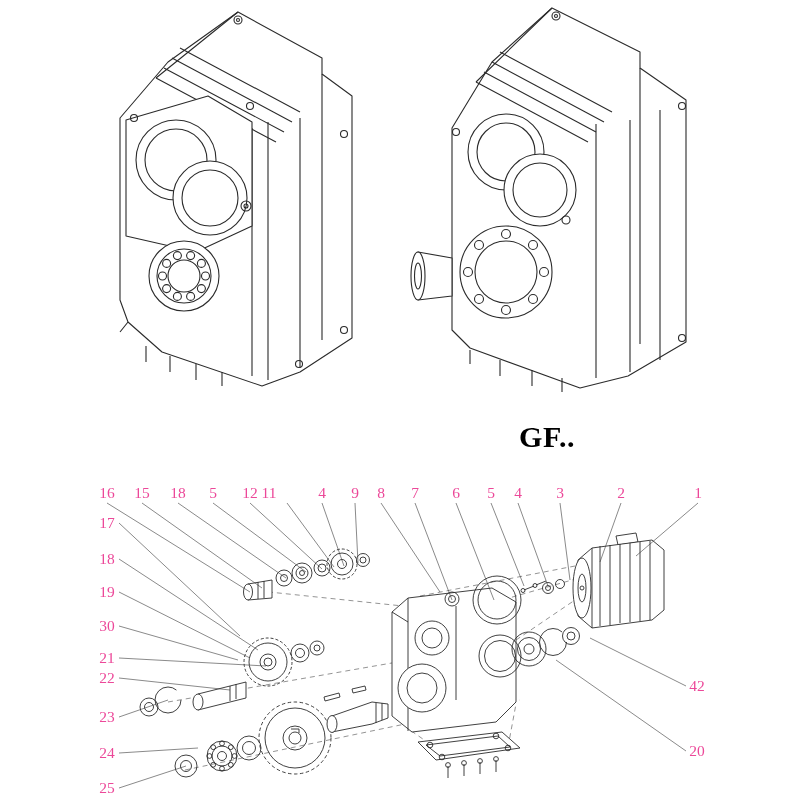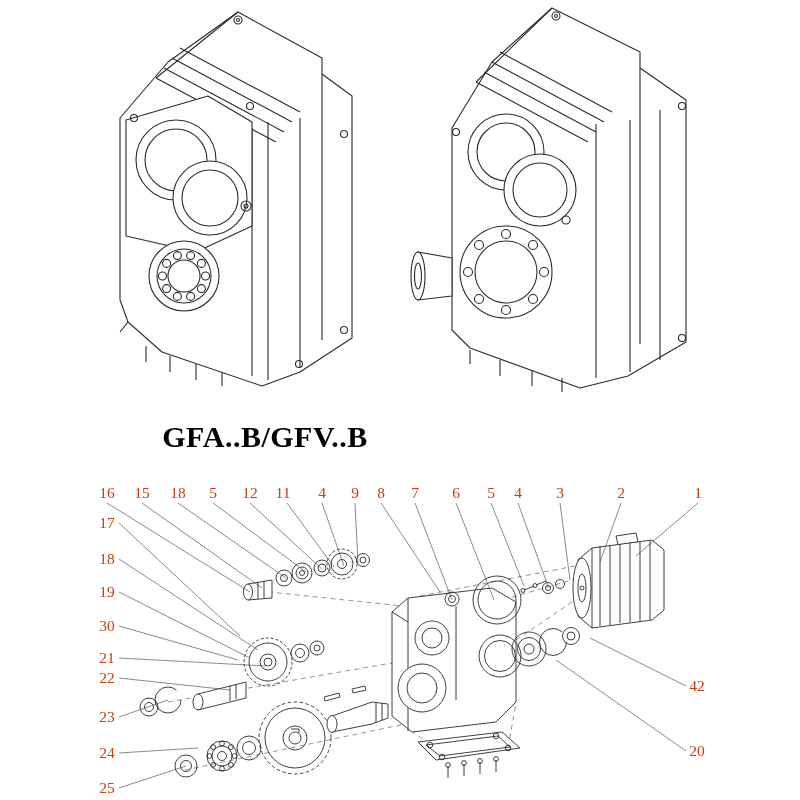--- a/index.html
+++ b/index.html
@@ -10,21 +10,21 @@
   .stage{position:absolute;inset:0;}
   svg.art{position:absolute;left:0;top:0;display:block;}
   .product-label{
     position:absolute;font-weight:bold;font-size:30px;text-align:center;
     letter-spacing:0.5px;color:#000;white-space:nowrap;
   }
   #label-gfab{left:118px;top:420px;width:294px;}
   #label-gf{left:452px;top:420px;width:190px;}
   .co{
     position:absolute;transform:translateX(-50%);
-    font-size:15.5px;line-height:18px;color:#c2410c;
+    font-size:15.5px;line-height:18px;color:#ec4899;
   }
 </style>
 </head>
 <body>
 
 <div class="stage">
 
   <svg class="art" width="800" height="800" viewBox="0 0 800 800">
 
     <g fill="none" stroke="#2b2b2b" stroke-width="1.1" stroke-linejoin="round">
@@ -214,28 +214,28 @@
       </g>
 
       <g stroke="#3a3a3a" stroke-width="0.6">
         <path d="M107 503 L250 592 M142 503 L262 588 M178 503 L286 578 M213 503 L306 572 M250 503 L322 569 M287 503 L334 567 M322 503 L344 566 M355 503 L358 563 M381 503 L440 592 M415 503 L452 600 M456 503 L494 600 M491 503 L524 586 M518 503 L548 586 M560 503 L570 580 M621 503 L600 562 M698 503 L636 556"></path>
         <path d="M119 523 L240 636 M119 559 L258 650 M119 592 L250 658 M119 626 L238 660 M119 658 L266 666 M119 678 L230 690 M119 717 L168 700 M119 753 L198 748 M119 788 L186 766"></path>
         <path d="M686 686 L590 638 M686 751 L556 660"></path>
       </g>
     </g>
   </svg>
 
-  <div class="product-label" id="label-gfab">GFA..B/GFV..B</div>
+  <div class="product-label" id="label-gf">GF..</div>
 
   <span class="co" style="left:107px;top:484px">16</span>
   <span class="co" style="left:142px;top:484px">15</span>
   <span class="co" style="left:178px;top:484px">18</span>
   <span class="co" style="left:213px;top:484px">5</span>
   <span class="co" style="left:250px;top:484px">12</span>
-  <span class="co" style="left:283px;top:484px">11</span>
+  <span class="co" style="left:269px;top:484px">11</span>
   <span class="co" style="left:322px;top:484px">4</span>
   <span class="co" style="left:355px;top:484px">9</span>
   <span class="co" style="left:381px;top:484px">8</span>
   <span class="co" style="left:415px;top:484px">7</span>
   <span class="co" style="left:456px;top:484px">6</span>
   <span class="co" style="left:491px;top:484px">5</span>
   <span class="co" style="left:518px;top:484px">4</span>
   <span class="co" style="left:560px;top:484px">3</span>
   <span class="co" style="left:621px;top:484px">2</span>
   <span class="co" style="left:698px;top:484px">1</span>

